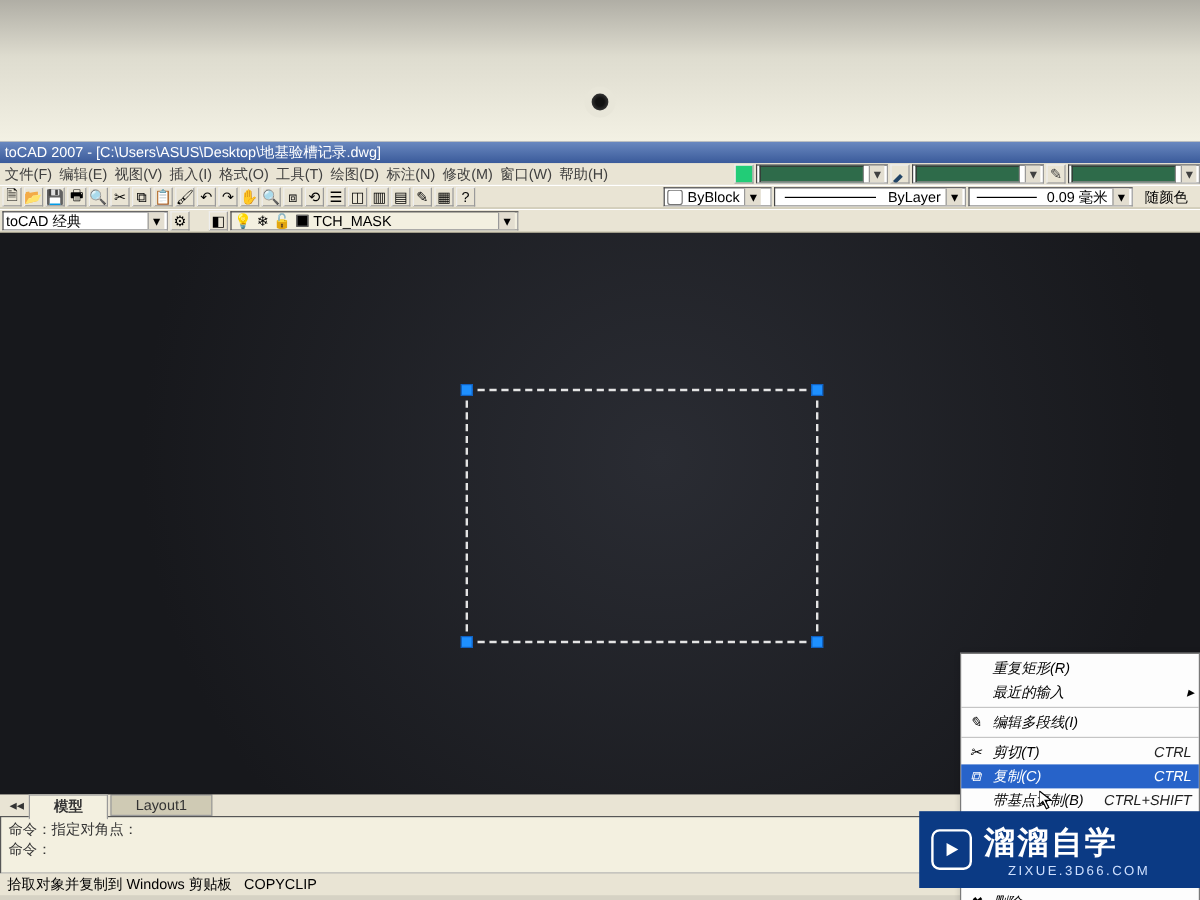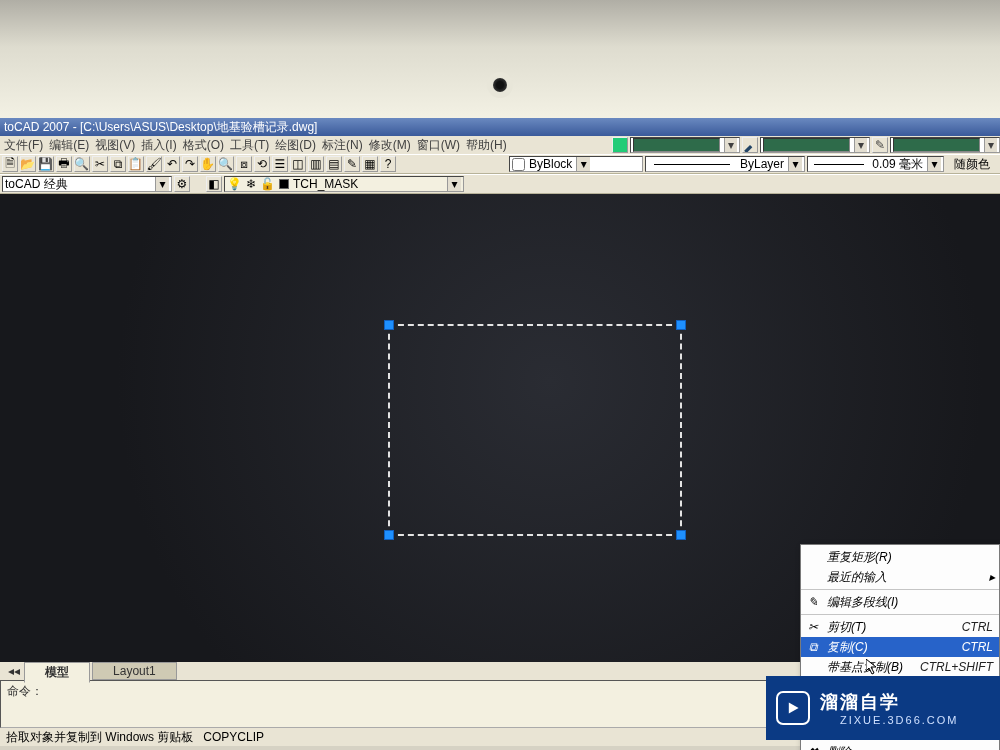--- a/index.html
+++ b/index.html
@@ -73,21 +73,21 @@
 .context-menu .sub { position: absolute; right: 4px; }
 .cursor { position: absolute; right: 118px; top: 465px; width: 16px; height: 16px; z-index: 30; }
 
 
 .watermark {
   position: absolute; right: 0; bottom: 10px; width: 234px; height: 64px;
   background: #0b3a84; color: #fff; display: flex; align-items: center; gap: 10px; padding-left: 10px;
   z-index: 40;
 }
 .watermark .play { width: 34px; height: 34px; border: 2px solid #fff; border-radius: 7px; display:flex;align-items:center;justify-content:center; }
-.watermark .txt .big { font-size: 18px; font-weight: 600; letter-spacing: 2px; }
+.watermark .txt .big { font-size: 26px; font-weight: 600; letter-spacing: 2px; }
 .watermark .txt .small { font-size: 11px; letter-spacing: 2px; color: #cfe0ff; margin-left: 20px; }
 
 
 .bezel-top {
   position: absolute; left: 0; top: 0; width: 100%; height: 118px;
   background: linear-gradient(#b0aea5 0%, #dedccf 40%, #f3f1e4 100%);
 }
 .cam { position: absolute; left: 50%; top: 78px; transform: translateX(-50%); width: 14px; height: 14px; border-radius: 50%; background: radial-gradient(circle,#111 35%,#333 70%); box-shadow: 0 0 0 6px #e8e6d9; }
 </style>
 </head>
@@ -159,40 +159,40 @@
     <span class="icon-btn">⧈</span>
     <span class="icon-btn">⟲</span>
     <span class="icon-btn">☰</span>
     <span class="icon-btn">◫</span>
     <span class="icon-btn">▥</span>
     <span class="icon-btn">▤</span>
     <span class="icon-btn">✎</span>
     <span class="icon-btn">▦</span>
     <span class="icon-btn">?</span>
     <div style="flex:1"></div>
-    <div class="dropdown" style="width:134px">
+    <div class="dropdown" style="width:90px">
       <input type="checkbox" style="">
       <span>ByBlock</span>
       <div class="chev">▾</div>
     </div>
     <div class="dropdown" style="width:160px;justify-content:center">
       <span style="flex:1;border-top:1px solid #000;margin:0 6px"></span>
       <span>ByLayer</span>
       <div class="chev">▾</div>
     </div>
     <div class="dropdown" style="width:137px;justify-content:center">
       <span style="flex:1;border-top:1px solid #000;margin:0 4px"></span>
       <span>0.09 毫米</span>
       <div class="chev">▾</div>
     </div>
     <span style="padding:0 8px">随颜色</span>
   </div>
 
   <div class="tool-row">
-    <div class="dropdown" style="width:170px">
+    <div class="dropdown" style="width:138px">
       <span>toCAD 经典</span>
       <div style="flex:1"></div>
         <div class="chev">▾</div>
     </div>
     <span class="icon-btn">⚙</span>
     <span style="width:12px"></span>
     <span class="icon-btn">◧</span>
     <div class="dropdown layer-dd">
       <span>💡</span>
       <span>❄</span>
@@ -265,20 +265,21 @@
   </div>
 
   <div class="tabs-row">
     <span>◂◂</span>
     <span style="width:4px"></span>
     <div class="tab active"><span>模型</span></div>
     <div class="tab"><span>Layout1</span></div>
   </div>
 
   <div class="cmdarea">
+    <div>命令：指定对角点：</div>
     <div>命令：</div>
   </div>
 
   <div class="statusbar">
     <span>拾取对象并复制到 Windows 剪贴板</span>
     <span>COPYCLIP</span>
   </div>
 </div>
 
 <div class="watermark">

